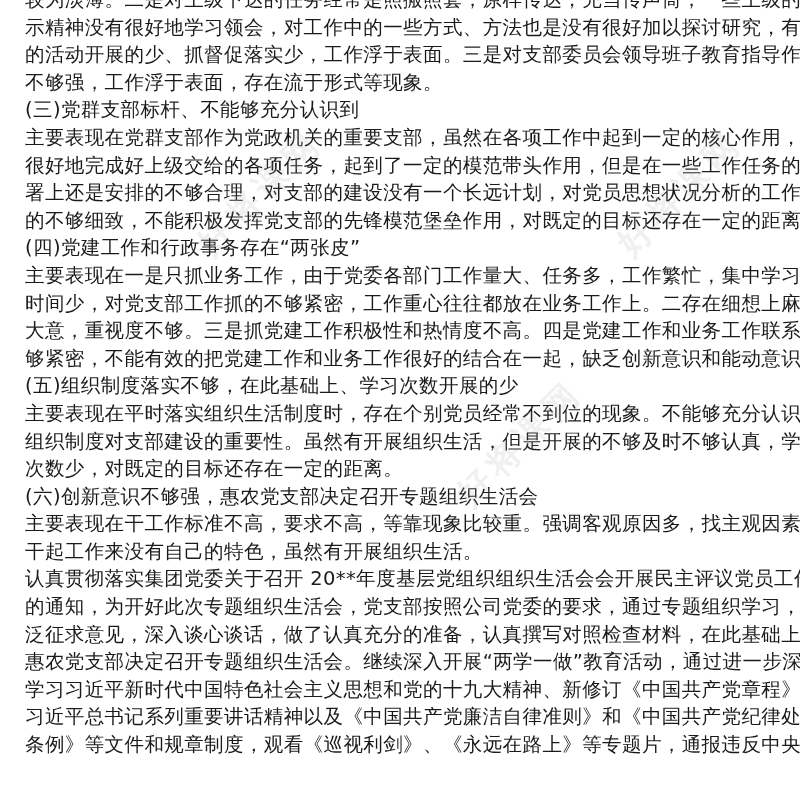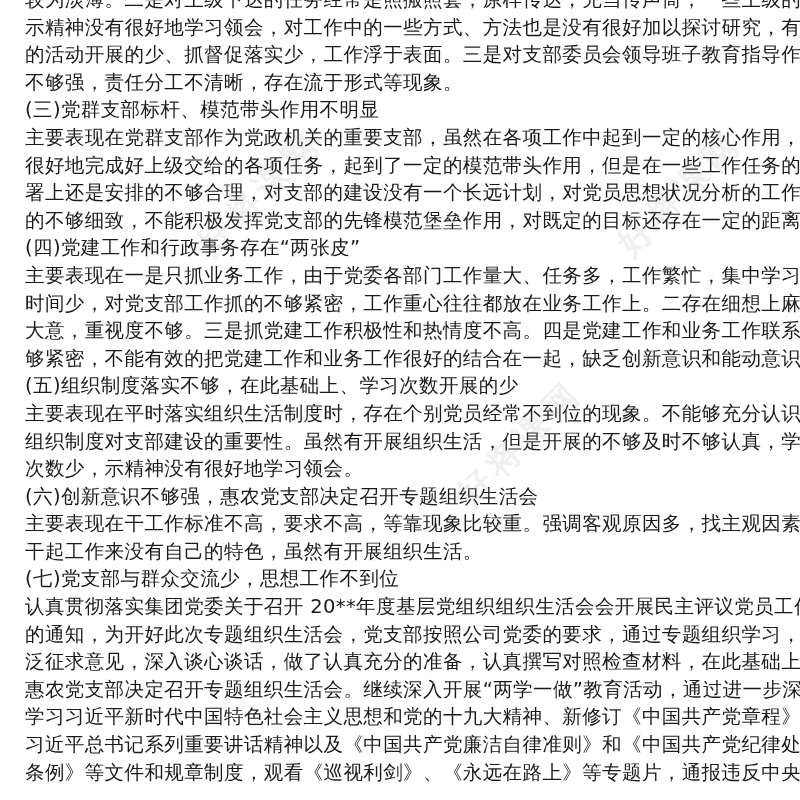--- a/index.html
+++ b/index.html
@@ -48,39 +48,38 @@
       letter-spacing: 6px;
     }
   </style>
 </head>
 <body>
 
 <div class="page" id="page">
   <div class="line justify">较为淡薄。二是对上级下达的任务经常是照搬照套，原样传达，充当传声筒，一些上级的指</div>
   <div class="line justify">示精神没有很好地学习领会，对工作中的一些方式、方法也是没有很好加以探讨研究，有效</div>
   <div class="line justify">的活动开展的少、抓督促落实少，工作浮于表面。三是对支部委员会领导班子教育指导作用</div>
-  <div class="line">不够强，责任分工不清晰，存在流于形式等现象。</div>
-  <div class="line">(三)党群支部标杆、模范带头作用不明显</div>
+  <div class="line">不够强，工作浮于表面，存在流于形式等现象。</div>
+  <div class="line">(三)党群支部标杆、不能够充分认识到</div>
   <div class="line justify">主要表现在党群支部作为党政机关的重要支部，虽然在各项工作中起到一定的核心作用，能</div>
   <div class="line justify">很好地完成好上级交给的各项任务，起到了一定的模范带头作用，但是在一些工作任务的部</div>
   <div class="line justify">署上还是安排的不够合理，对支部的建设没有一个长远计划，对党员思想状况分析的工作做</div>
   <div class="line justify">的不够细致，不能积极发挥党支部的先锋模范堡垒作用，对既定的目标还存在一定的距离。</div>
   <div class="line">(四)党建工作和行政事务存在“两张皮”</div>
   <div class="line justify">主要表现在一是只抓业务工作，由于党委各部门工作量大、任务多，工作繁忙，集中学习的</div>
   <div class="line justify">时间少，对党支部工作抓的不够紧密，工作重心往往都放在业务工作上。二存在细想上麻痹</div>
   <div class="line justify">大意，重视度不够。三是抓党建工作积极性和热情度不高。四是党建工作和业务工作联系不</div>
   <div class="line justify">够紧密，不能有效的把党建工作和业务工作很好的结合在一起，缺乏创新意识和能动意识。</div>
   <div class="line">(五)组织制度落实不够，在此基础上、学习次数开展的少</div>
   <div class="line justify">主要表现在平时落实组织生活制度时，存在个别党员经常不到位的现象。不能够充分认识到</div>
   <div class="line justify">组织制度对支部建设的重要性。虽然有开展组织生活，但是开展的不够及时不够认真，学习</div>
-  <div class="line">次数少，示精神没有很好地学习领会。</div>
+  <div class="line">次数少，对既定的目标还存在一定的距离。</div>
   <div class="line">(六)创新意识不够强，惠农党支部决定召开专题组织生活会</div>
   <div class="line">主要表现在干工作标准不高，要求不高，等靠现象比较重。强调客观原因多，找主观因素少，</div>
   <div class="line">干起工作来没有自己的特色，虽然有开展组织生活。</div>
-  <div class="line">(七)党支部与群众交流少，思想工作不到位</div>
   <div class="line justify">认真贯彻落实集团党委关于召开 20**年度基层党组织组织生活会会开展民主评议党员工作</div>
   <div class="line justify">的通知，为开好此次专题组织生活会，党支部按照公司党委的要求，通过专题组织学习，广</div>
   <div class="line justify">泛征求意见，深入谈心谈话，做了认真充分的准备，认真撰写对照检查材料，在此基础上，</div>
   <div class="line justify">惠农党支部决定召开专题组织生活会。继续深入开展“两学一做”教育活动，通过进一步深入</div>
   <div class="line justify">学习习近平新时代中国特色社会主义思想和党的十九大精神、新修订《中国共产党章程》、</div>
   <div class="line justify">习近平总书记系列重要讲话精神以及《中国共产党廉洁自律准则》和《中国共产党纪律处分</div>
   <div class="line justify">条例》等文件和规章制度，观看《巡视利剑》、《永远在路上》等专题片，通报违反中央八项</div>
 </div>
 
 <div class="watermark" style="left:180px; top:170px;">好将课网</div>

